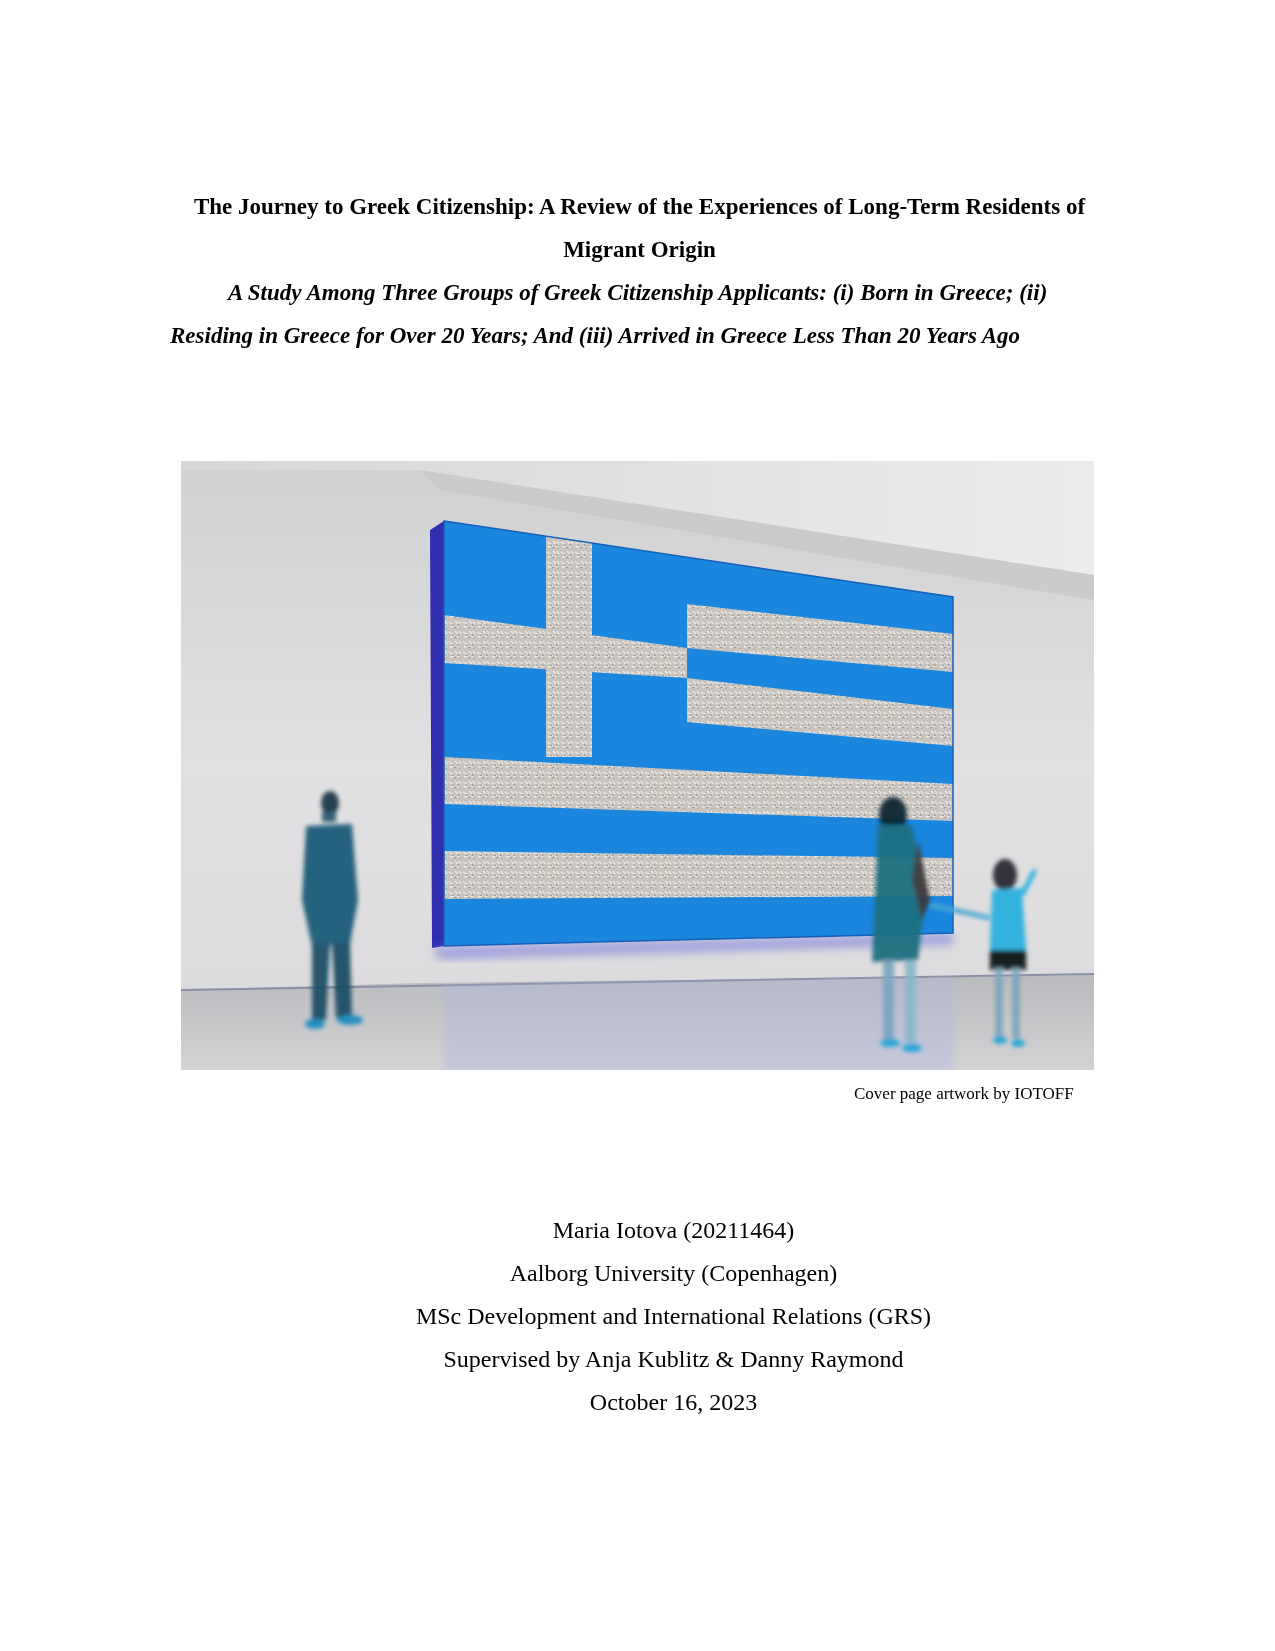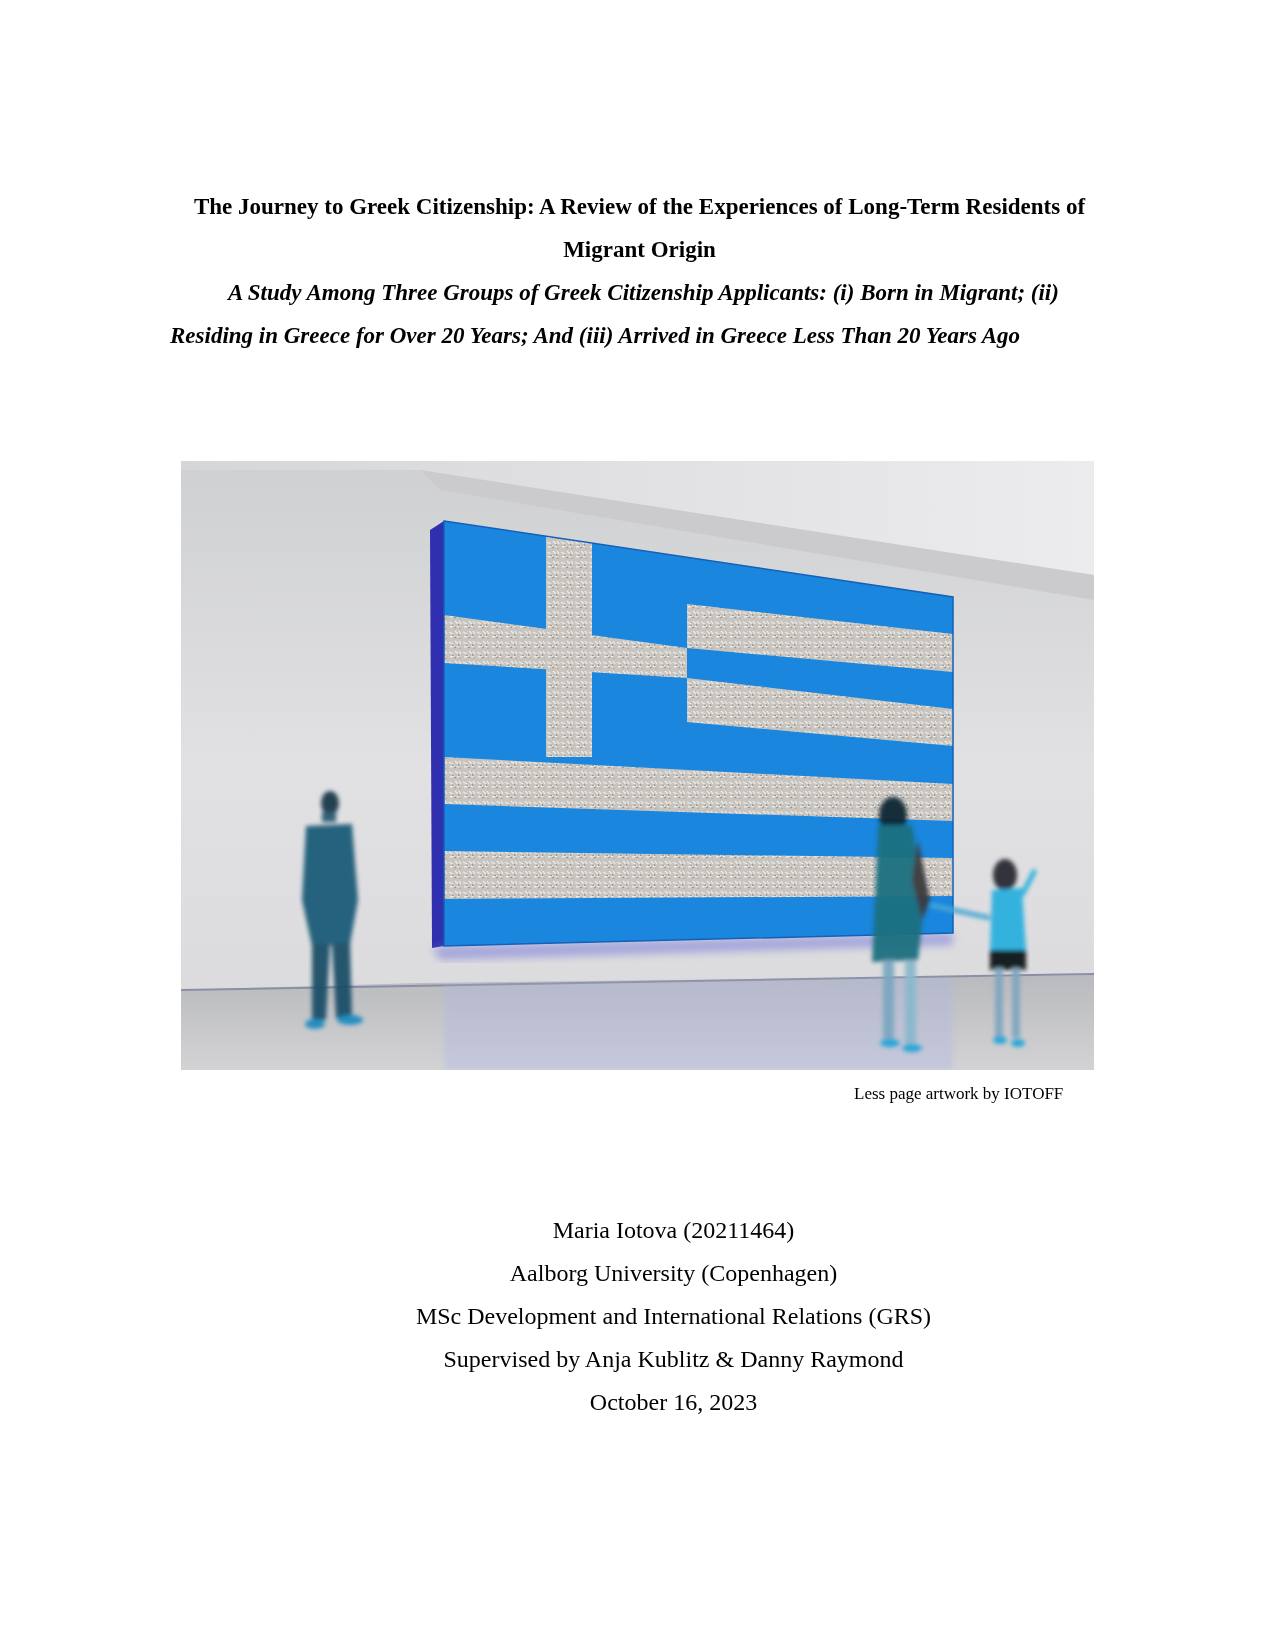--- a/index.html
+++ b/index.html
@@ -23,21 +23,21 @@
   .author-block { position: absolute; left: 0; top: 1215px; width: 1275px; }
   .author-line { position: absolute; left: 36px; width: 1275px; text-align: center;
                  font-size: 24px; line-height: 30px; white-space: nowrap; }
 </style>
 </head>
 <body>
 
 <div class="title-block">
   <div class="title-line l1">The Journey to Greek Citizenship: A Review of the Experiences of Long-Term Residents of</div>
   <div class="title-line l2">Migrant Origin</div>
-  <div class="subtitle-line l1">A Study Among Three Groups of Greek Citizenship Applicants: (i) Born in Migrant; (ii)</div>
+  <div class="subtitle-line l1">A Study Among Three Groups of Greek Citizenship Applicants: (i) Born in Greece; (ii)</div>
   <div class="subtitle-line l2">Residing in Greece for Over 20 Years; And (iii) Arrived in Greece Less Than 20 Years Ago</div>
 </div>
 
 <div class="artwork">
   <svg width="913" height="609" viewBox="181 461 913 609" xmlns="http://www.w3.org/2000/svg">
     <defs>
       <linearGradient id="wallGrad" x1="0" y1="0" x2="0" y2="1">
         <stop offset="0" stop-color="#cfd0d2"></stop>
         <stop offset="0.5" stop-color="#e1e1e3"></stop>
         <stop offset="1" stop-color="#dadadc"></stop>
@@ -123,21 +123,21 @@
       <rect x="990" y="950" width="36" height="20" fill="#101418"></rect>
       <rect x="995" y="968" width="8" height="70" fill="#7fa6bf"></rect>
       <rect x="1012" y="968" width="8" height="70" fill="#7fa6bf"></rect>
       <ellipse cx="1000" cy="1040" rx="7" ry="4" fill="#1fa5d8"></ellipse>
       <ellipse cx="1018" cy="1043" rx="7" ry="4" fill="#1fa5d8"></ellipse>
       <path d="M1022 895 L1035 870" stroke="#2bb0de" stroke-width="5"></path>
     </g>
   </svg>
 </div>
 
-<div class="caption">Less page artwork by IOTOFF</div>
+<div class="caption">Cover page artwork by IOTOFF</div>
 
 <div class="author-block">
   <div class="author-line" style="top:0px;">Maria Iotova (20211464)</div>
   <div class="author-line" style="top:43px;">Aalborg University (Copenhagen)</div>
   <div class="author-line" style="top:86px;">MSc Development and International Relations (GRS)</div>
   <div class="author-line" style="top:129px;">Supervised by Anja Kublitz &amp; Danny Raymond</div>
   <div class="author-line" style="top:172px;">October 16, 2023</div>
 </div>
 
 </body></html>

